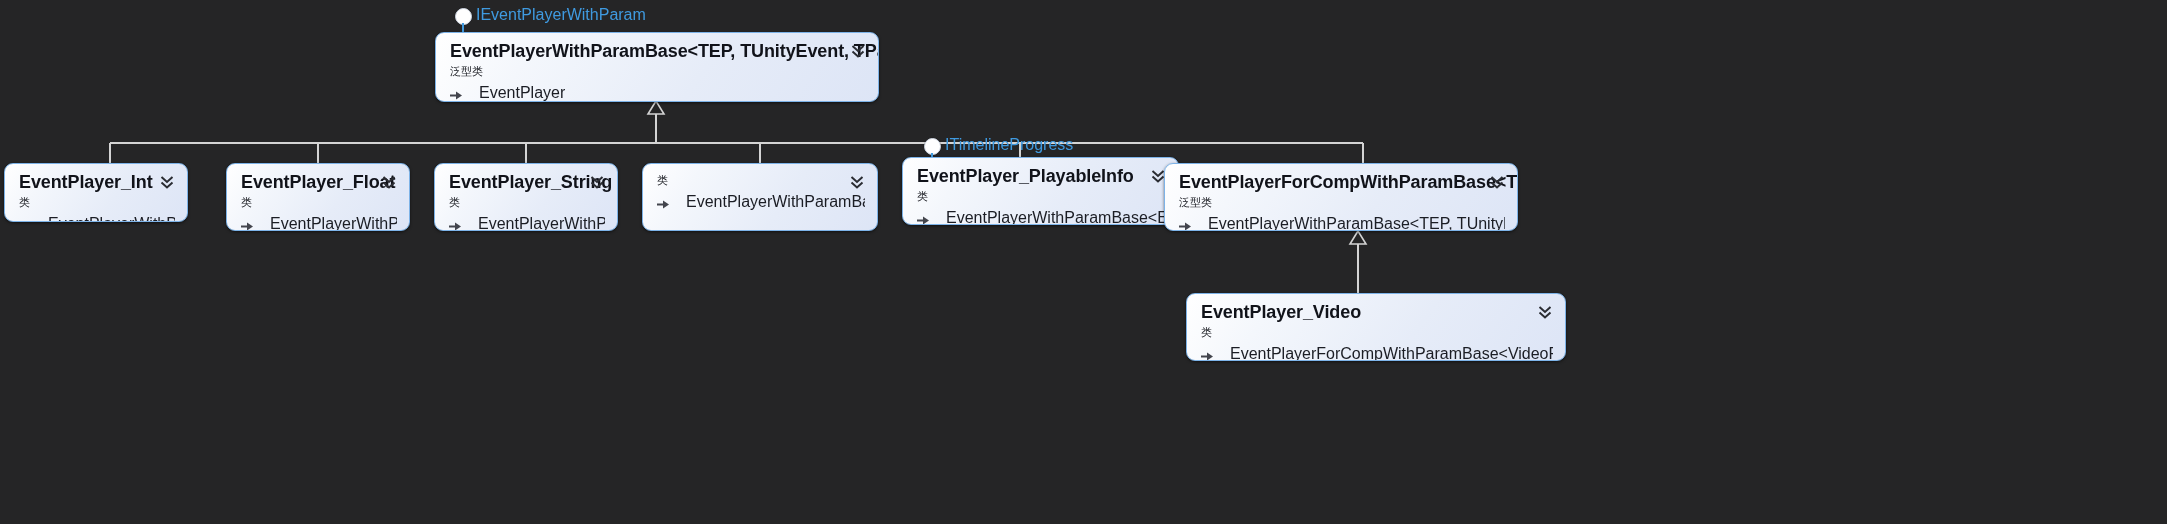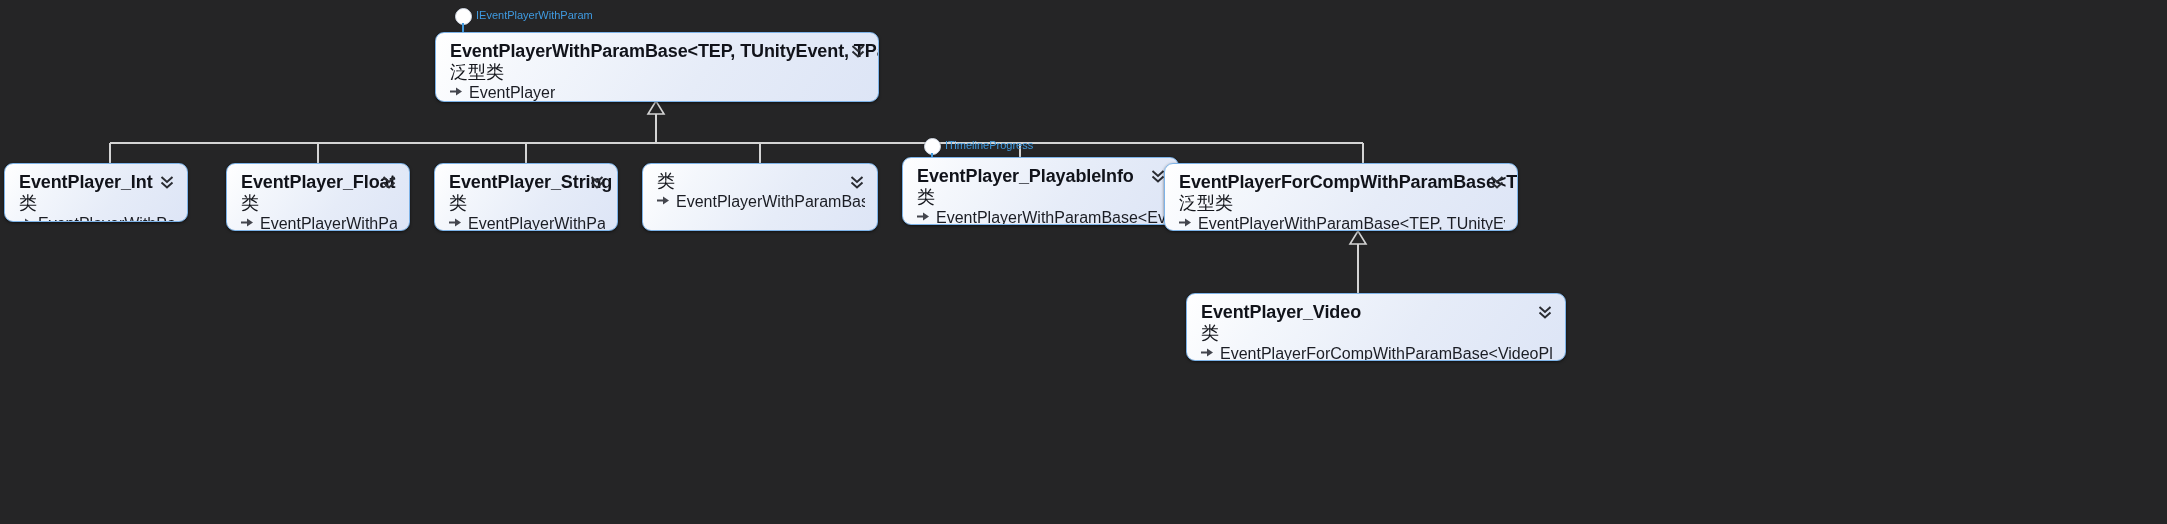--- a/index.html
+++ b/index.html
@@ -30,28 +30,29 @@
   .node .title{
     font-weight:bold;
     color:#11131a;
     font-size:18px;
     line-height:22px;
     white-space:nowrap;
     letter-spacing:-.1px;
   }
   .node .stereo{
     color:#14161c;
-    font-size:18px;
+    font-size:11px;
     line-height:19px;
     font-family:"DejaVu Sans","Liberation Sans",sans-serif;
     white-space:nowrap;
   }
   .node .baserow{
     display:flex;
-    gap:6px;
+    align-items:center;
+    gap:16px;
     margin-top:2px;
     white-space:nowrap;
   }
   .node .baserow .basetext{
     color:#1b1d24;
     font-size:16px;
     line-height:20px;
     white-space:nowrap;
     overflow:hidden;
     text-overflow:clip;
@@ -75,21 +76,21 @@
   .lolli .ball{
     width:15px;height:15px;border-radius:50%;
     background:#ffffff;border:1px solid #cfd6e2;
     box-shadow:0 0 0 .5px rgba(0,0,0,.25);
     position:absolute;left:0;top:0;
   }
   .lolli .lname{
     position:absolute;
     left:21px;top:-3px;
     color:#3f9ae0;
-    font-size:11px;
+    font-size:16px;
     line-height:20px;
     white-space:nowrap;
   }
   .lolli .stem{
     position:absolute;
     left:7px;top:15px;
     width:2px;
     background:#3f9ae0;
   }
 </style>

